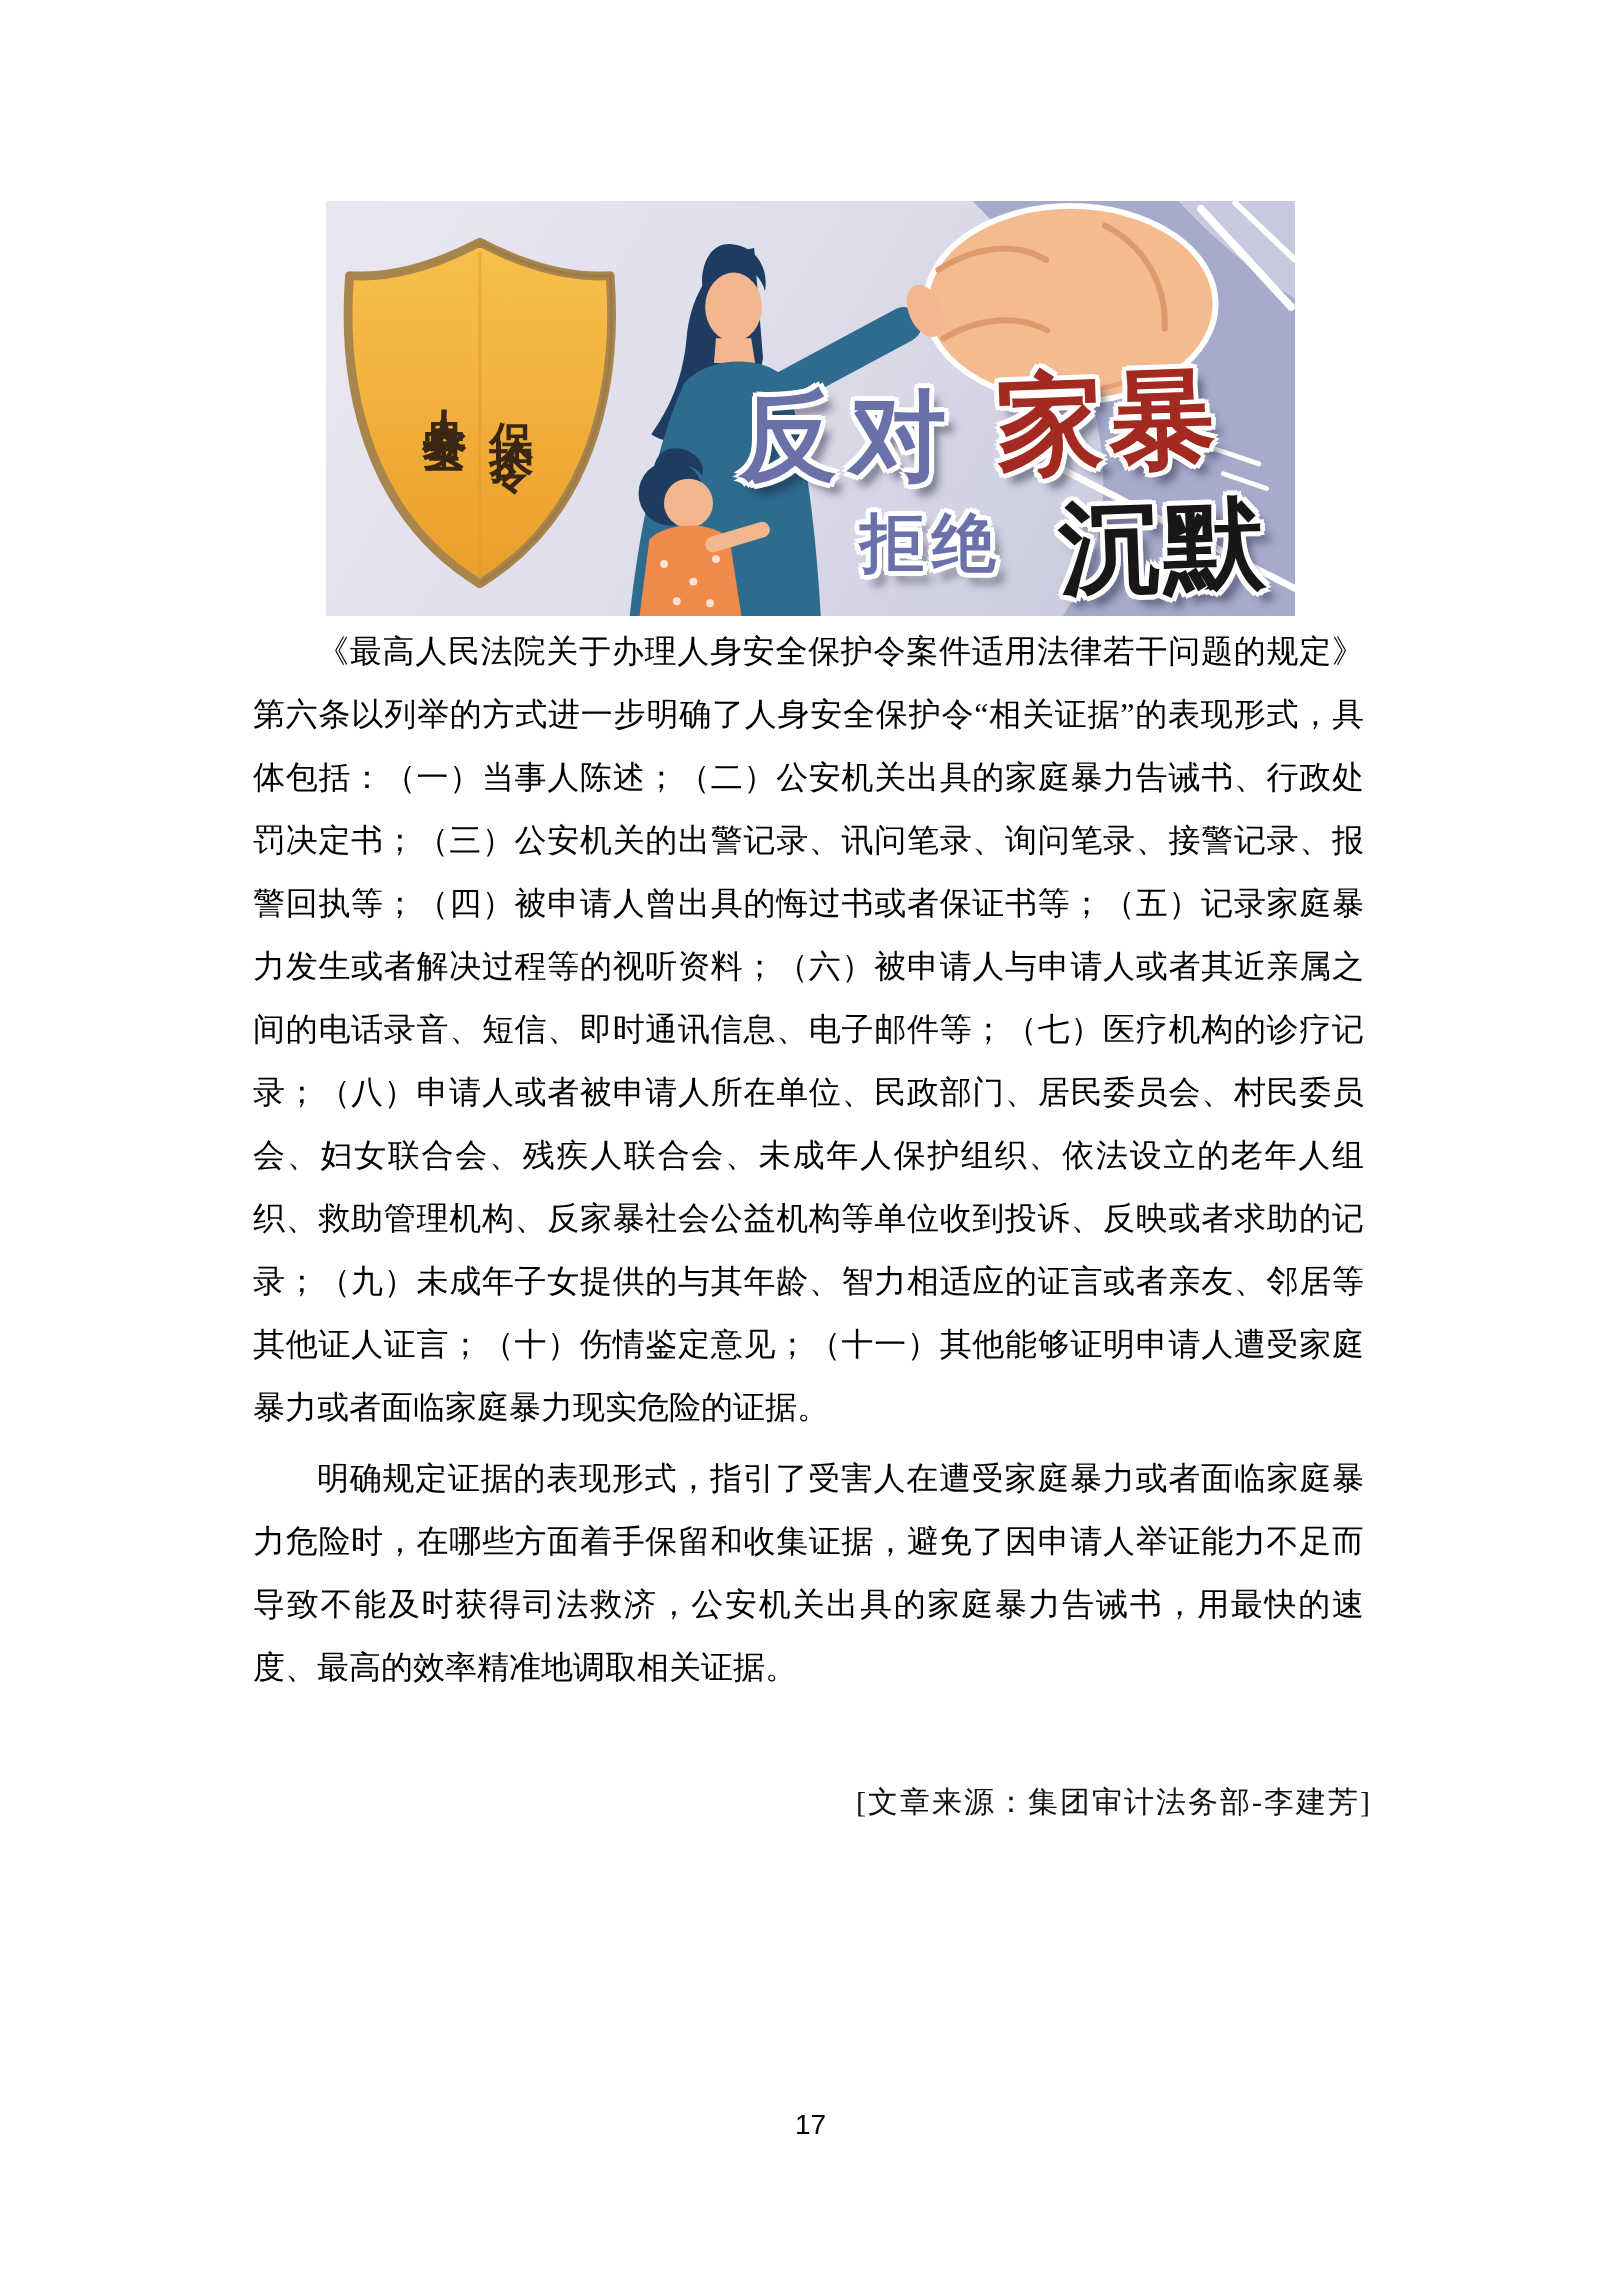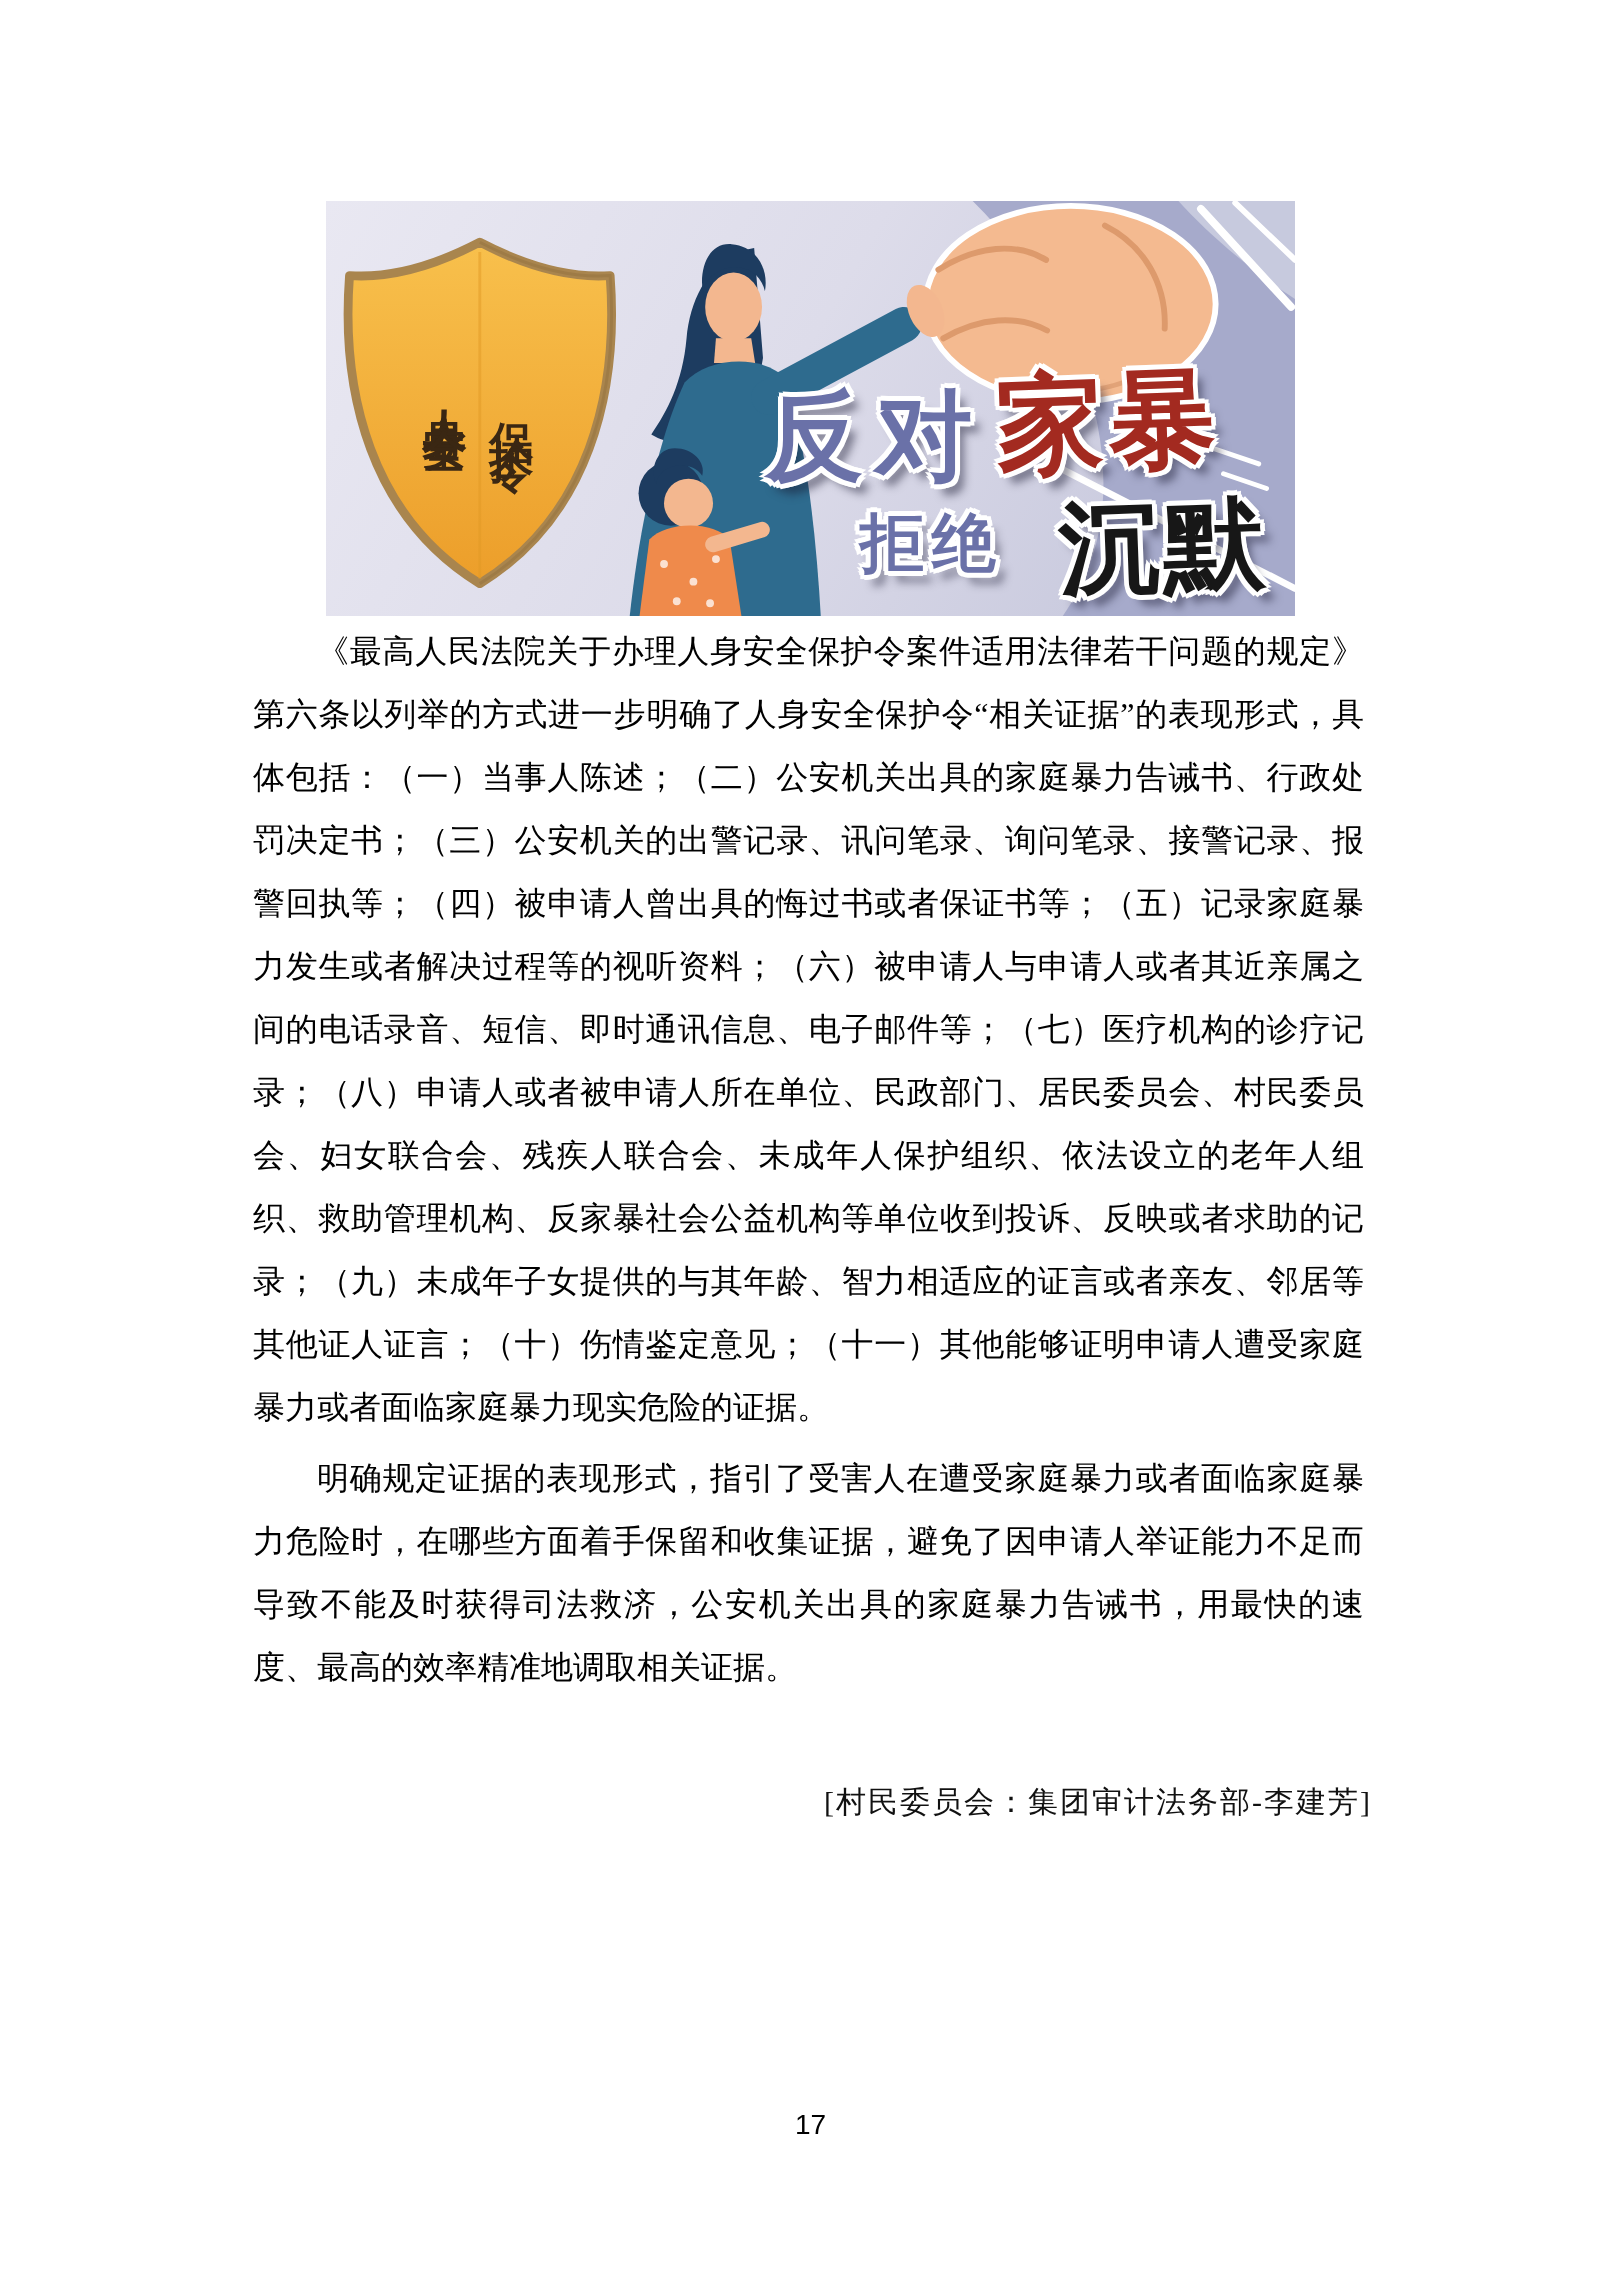--- a/index.html
+++ b/index.html
@@ -24,21 +24,21 @@
     position:absolute; font-weight:900; line-height:1; white-space:nowrap;
     font-family:"Liberation Sans","DejaVu Sans",sans-serif;
     text-shadow:
       -3.9px -3.9px 0 #ffffff, 3.9px -3.9px 0 #ffffff, -3.9px 3.9px 0 #ffffff, 3.9px 3.9px 0 #ffffff,
       -4.9px 0 0 #ffffff, 4.9px 0 0 #ffffff, 0 -4.9px 0 #ffffff, 0 4.9px 0 #ffffff,
       8.8px 10.8px 8.8px rgba(25,25,50,0.5);
   }
   .slogan-blue  { color:#6a71a8; }
   .slogan-red   { color:#a32a20; }
   .slogan-black { color:#171717; }
-  .s1 { left:439px; top:186px; font-size:98px; letter-spacing:11.8px; }
+  .s1 { left:413px; top:186px; font-size:98px; letter-spacing:11.8px; }
   .s2 { left:670px; top:167px; font-size:108px; letter-spacing:3.9px; transform:rotate(-2deg); }
   .s3 { left:534px; top:310px; font-size:64px;  letter-spacing:7.8px; }
   .s4 { left:733px; top:294px; font-size:102px; letter-spacing:2px; transform:rotate(-2deg); }
 
   
   .content { position:absolute; left:245px; top:612px; width:1127px; }
   .para {
     margin:8px; font-size:32px; line-height:63px; color:#000000;
     text-align:justify; text-indent:2em;
   }
@@ -133,17 +133,17 @@
     <div class="slogan slogan-red s2">家暴</div>
     <div class="slogan slogan-blue s3">拒绝</div>
     <div class="slogan slogan-black s4">沉默</div>
   </div>
 
   <div class="content">
     <p class="para">《最高人民法院关于办理人身安全保护令案件适用法律若干问题的规定》第六条以列举的方式进一步明确了人身安全保护令“相关证据”的表现形式，具体包括：（一）当事人陈述；（二）公安机关出具的家庭暴力告诫书、行政处罚决定书；（三）公安机关的出警记录、讯问笔录、询问笔录、接警记录、报警回执等；（四）被申请人曾出具的悔过书或者保证书等；（五）记录家庭暴力发生或者解决过程等的视听资料；（六）被申请人与申请人或者其近亲属之间的电话录音、短信、即时通讯信息、电子邮件等；（七）医疗机构的诊疗记录；（八）申请人或者被申请人所在单位、民政部门、居民委员会、村民委员会、妇女联合会、残疾人联合会、未成年人保护组织、依法设立的老年人组织、救助管理机构、反家暴社会公益机构等单位收到投诉、反映或者求助的记录；（九）未成年子女提供的与其年龄、智力相适应的证言或者亲友、邻居等其他证人证言；（十）伤情鉴定意见；（十一）其他能够证明申请人遭受家庭暴力或者面临家庭暴力现实危险的证据。</p>
     <p class="para">明确规定证据的表现形式，指引了受害人在遭受家庭暴力或者面临家庭暴力危险时，在哪些方面着手保留和收集证据，避免了因申请人举证能力不足而导致不能及时获得司法救济，公安机关出具的家庭暴力告诫书，用最快的速度、最高的效率精准地调取相关证据。</p>
   </div>
 
-  <div class="source">[村民委员会：集团审计法务部-李建芳]</div>
+  <div class="source">[文章来源：集团审计法务部-李建芳]</div>
   <div class="pagenum">17</div>
 
 </div>
 
 
 </body></html>

